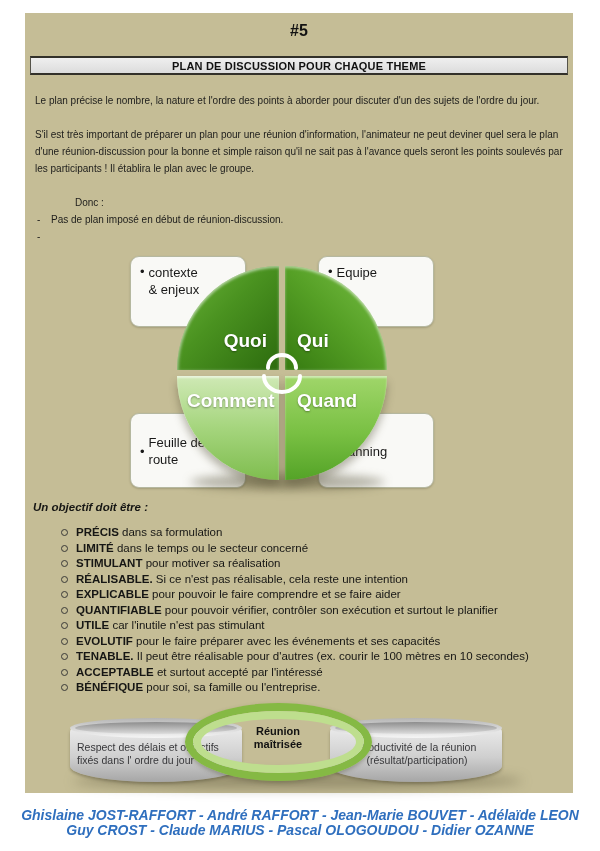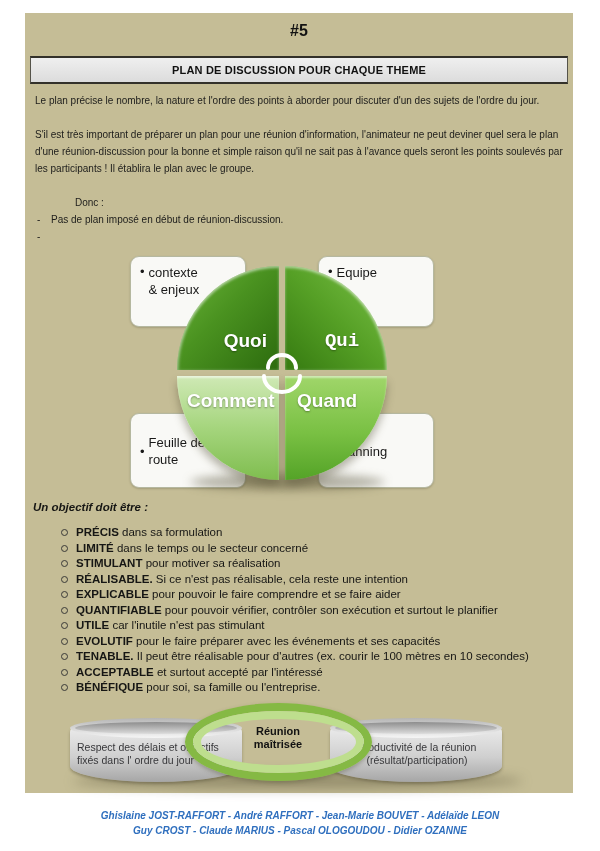--- a/index.html
+++ b/index.html
@@ -3,21 +3,21 @@
 <meta charset="utf-8">
 <style>
   * { margin:0; padding:0; box-sizing:border-box; }
   html,body { width:600px; height:851px; background:#ffffff; font-family:"Liberation Sans",sans-serif; }
   .page { position:relative; width:600px; height:851px; background:#ffffff; overflow:hidden; }
   .sheet { position:absolute; left:25px; top:13px; width:548px; height:780px; background:var(--page_bg,#c5bd96); }
 
   .page-number { position:absolute; top:9px; left:0; right:0; text-align:center;
     font-size:16px; font-weight:bold; color:#121212; }
 
-  .header-bar { position:absolute; top:43px; left:5px; width:538px; height:28px;
+  .header-bar { position:absolute; top:43px; left:5px; width:538px; height:19px;
     background:linear-gradient(180deg,#efefef,var(--bar_bg,#dcdcdc));
     border:1px solid #55534a; border-top:2px solid var(--bar_border,#33312a); border-bottom:2px solid var(--bar_border,#33312a);
     display:flex; align-items:center; justify-content:center;
     font-size:11px; font-weight:bold; color:#111; letter-spacing:.2px; }
 
   .intro { position:absolute; top:79px; left:10px; width:530px;
     font-size:10px; line-height:17px; color:var(--text,#1d1d1b); }
   .intro p { margin-bottom:17px; }
   .intro p.donc { margin-bottom:0;padding-left:40px; }
   .donc-item { display:flex; }
@@ -41,21 +41,21 @@
 
   .quad { position:absolute; width:102px; height:104px; display:flex; }
   .quad-label { color:#fff; font-weight:bold; font-size:19px; text-shadow:0 1px 2px rgba(0,0,0,.35); }
   .quad.tl { left:152px; top:16px; border-radius:100% 0 0 0;
     background:linear-gradient(to bottom right,var(--quad_quoi_1,#6cb63a),#4a9220 45%,var(--quad_quoi_2,#2c6b0e));
     box-shadow:inset 0 2px 3px rgba(255,255,255,.45), inset 2px 0 3px rgba(255,255,255,.25);
     justify-content:flex-end; align-items:flex-end; padding:0 12px 18px 0; }
   .quad.tr { left:260px; top:16px; border-radius:0 100% 0 0;
     background:linear-gradient(to bottom left,var(--quad_qui_1,#7cc249),#56a026 50%,var(--quad_qui_2,#357a10));
     box-shadow:inset 0 2px 3px rgba(255,255,255,.45), inset -2px 0 3px rgba(255,255,255,.25);
-    justify-content:center; align-items:flex-end; padding:0 0 18px 12px;font-family:Liberation Mono, monospace; }
+    justify-content:flex-start; align-items:flex-end; padding:0 0 18px 12px; }
   .quad.bl { left:152px; top:126px; border-radius:0 0 0 100%;
     background:linear-gradient(to bottom,var(--quad_comment_1,#cfe9b5),#a5d57d 50%,var(--quad_comment_2,#7fbd4f));
     box-shadow:inset 0 2px 2px rgba(255,255,255,.55), 0 6px 9px rgba(75,70,45,.40);
     justify-content:flex-start; align-items:flex-start; padding:14px 0 0 10px; }
   .quad.br { left:260px; top:126px; border-radius:0 0 100% 0;
     background:linear-gradient(to bottom,var(--quad_quand_1,#a0d66a),#79c043 55%,var(--quad_quand_2,#54a327));
     box-shadow:inset 0 2px 2px rgba(255,255,255,.5), 0 6px 9px rgba(75,70,45,.40);
     justify-content:flex-start; align-items:flex-start; padding:14px 0 0 12px; }
 
   .center-icon { position:absolute; left:234px; top:99px; }
@@ -89,21 +89,21 @@
   .green-ring { position:absolute; left:160px; top:6px; width:187px; height:78px; z-index:2;
     border-radius:50%; border:8px solid var(--ring_green_outer,#85b944);
     box-shadow:0 2px 4px rgba(70,65,40,.35); }
   .green-ring .inner { width:100%; height:100%; border-radius:50%;
     border:8px solid var(--ring_green_inner,#bede8e); }
   .ring-text { position:absolute; left:213px; top:28px; width:80px; z-index:3; text-align:center;
     font-weight:bold; font-size:11px; line-height:13px; color:#121212; white-space:pre-line; }
 
   .footer { position:absolute; left:0; top:808px; width:600px; text-align:center;
     color:var(--footer_blue,#2f6fbe); font-weight:bold; font-style:italic;
-    font-size:10px; line-height:15px; }
+    font-size:14px; line-height:15px; }
 </style>
 </head>
 <body>
 
 <div class="page">
   <div class="sheet">
 
     <div class="page-number">#5</div>
 
     <div class="header-bar">

